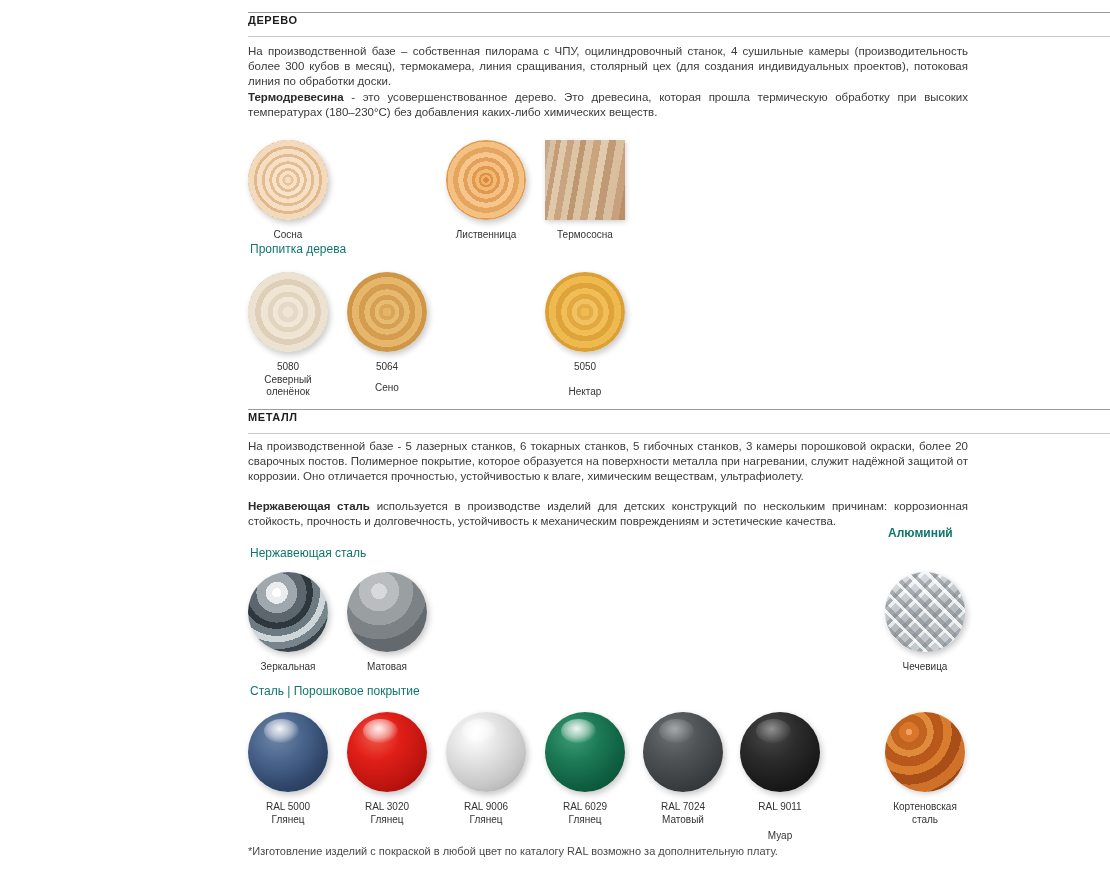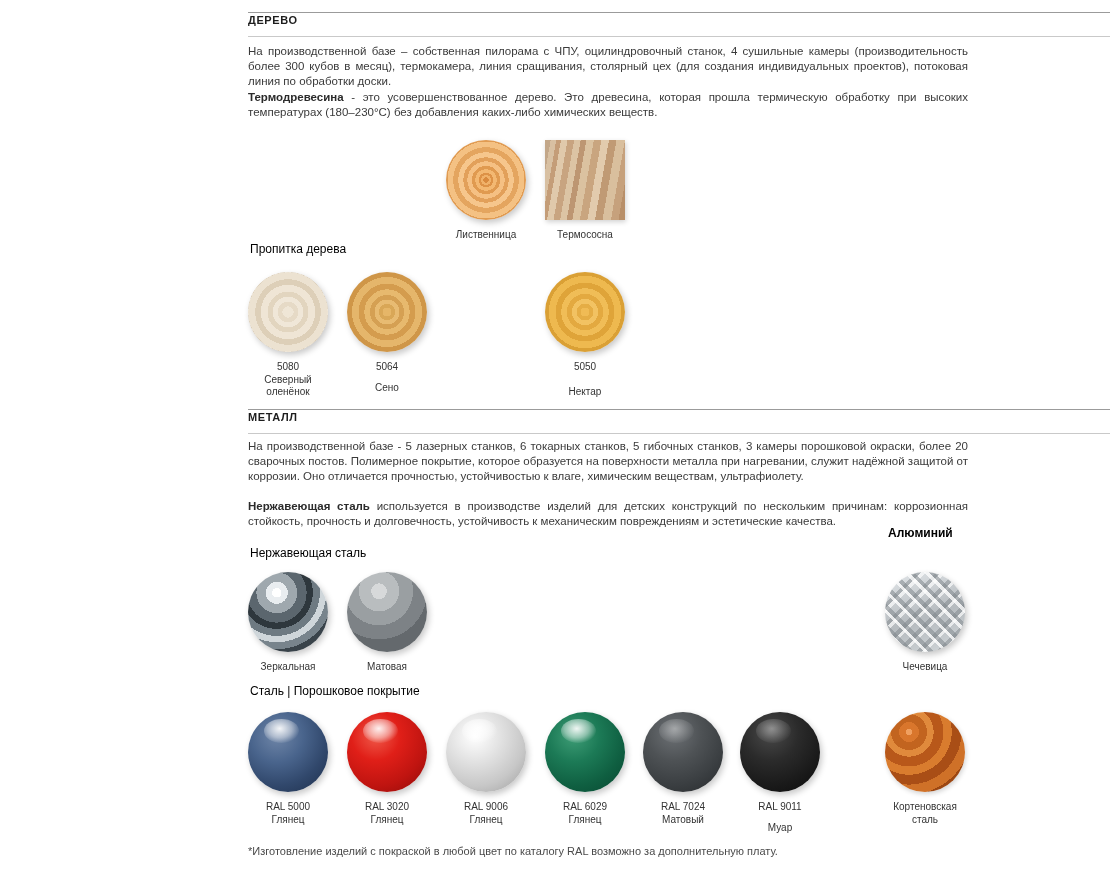--- a/index.html
+++ b/index.html
@@ -59,21 +59,21 @@
     text-align: justify;
   }
   .body-text b {
     font-weight: bold;
     color: #2b2b2b;
   }
 
   .sub-head {
     position: absolute;
     font-size: 12px;
-    color: #000000;
+    color: #0f766e;
     font-weight: normal;
   }
   .sub-head.bold {
     font-weight: bold;
   }
 
   
   .swatch {
     position: absolute;
     width: 80px;
@@ -216,20 +216,24 @@
   </div>
   <div class="rule-top" style="top: 12px;"></div>
   <div class="rule-bottom" style="top: 36px;"></div>
 
   <div class="body-text" style="top: 44px; width: 720px;">На производственной базе – собственная пилорама с ЧПУ, оцилиндровочный станок, 4 сушильные камеры (производительность более 300 кубов в месяц), термокамера, линия сращивания, столярный цех (для создания индивидуальных проектов), потоковая линия по обработки доски.</div>
 
   <div class="body-text" style="top: 90px; width: 720px;">
     <b>Термодревесина</b><span> - это усовершенствованное дерево. Это древесина, которая прошла термическую обработку при высоких температурах (180–230°С) без добавления каких-либо химических веществ.</span>
   </div>
 
+  <div class="swatch" style="left: 248px; top: 140px;">
+    <div class="disc wood-sosna"></div>
+    <div class="caption">Сосна</div>
+  </div>
   <div class="swatch" style="left: 446px; top: 140px;">
     <div class="disc wood-listv"></div>
     <div class="caption">Лиственница</div>
   </div>
   <div class="swatch" style="left: 545px; top: 140px;">
     <div class="sq wood-termo"></div>
     <div class="caption">Термососна</div>
   </div>
 
   <div class="sub-head" style="left: 250px; top: 242px;">Пропитка дерева</div>
@@ -301,21 +305,21 @@
     <div class="caption" style="margin-top:0">Глянец</div>
   </div>
   <div class="swatch" style="left: 643px; top: 712px;">
     <div class="disc gloss p-7024"></div>
     <div class="caption">RAL 7024</div>
     <div class="caption" style="margin-top:0">Матовый</div>
   </div>
   <div class="swatch" style="left: 740px; top: 712px;">
     <div class="disc gloss p-9011"></div>
     <div class="caption">RAL 9011</div>
-    <div class="caption" style="margin-top:8px">Муар</div>
+    <div class="caption" style="margin-top:16px">Муар</div>
   </div>
   <div class="swatch" style="left: 885px; top: 712px;">
     <div class="disc p-corten"></div>
     <div class="caption">Кортеновская</div>
     <div class="caption" style="margin-top:0">сталь</div>
   </div>
 
   <div class="footnote" style="top: 845px;">*Изготовление изделий с покраской в любой цвет по каталогу RAL возможно за дополнительную плату.</div>
 
 </div>

